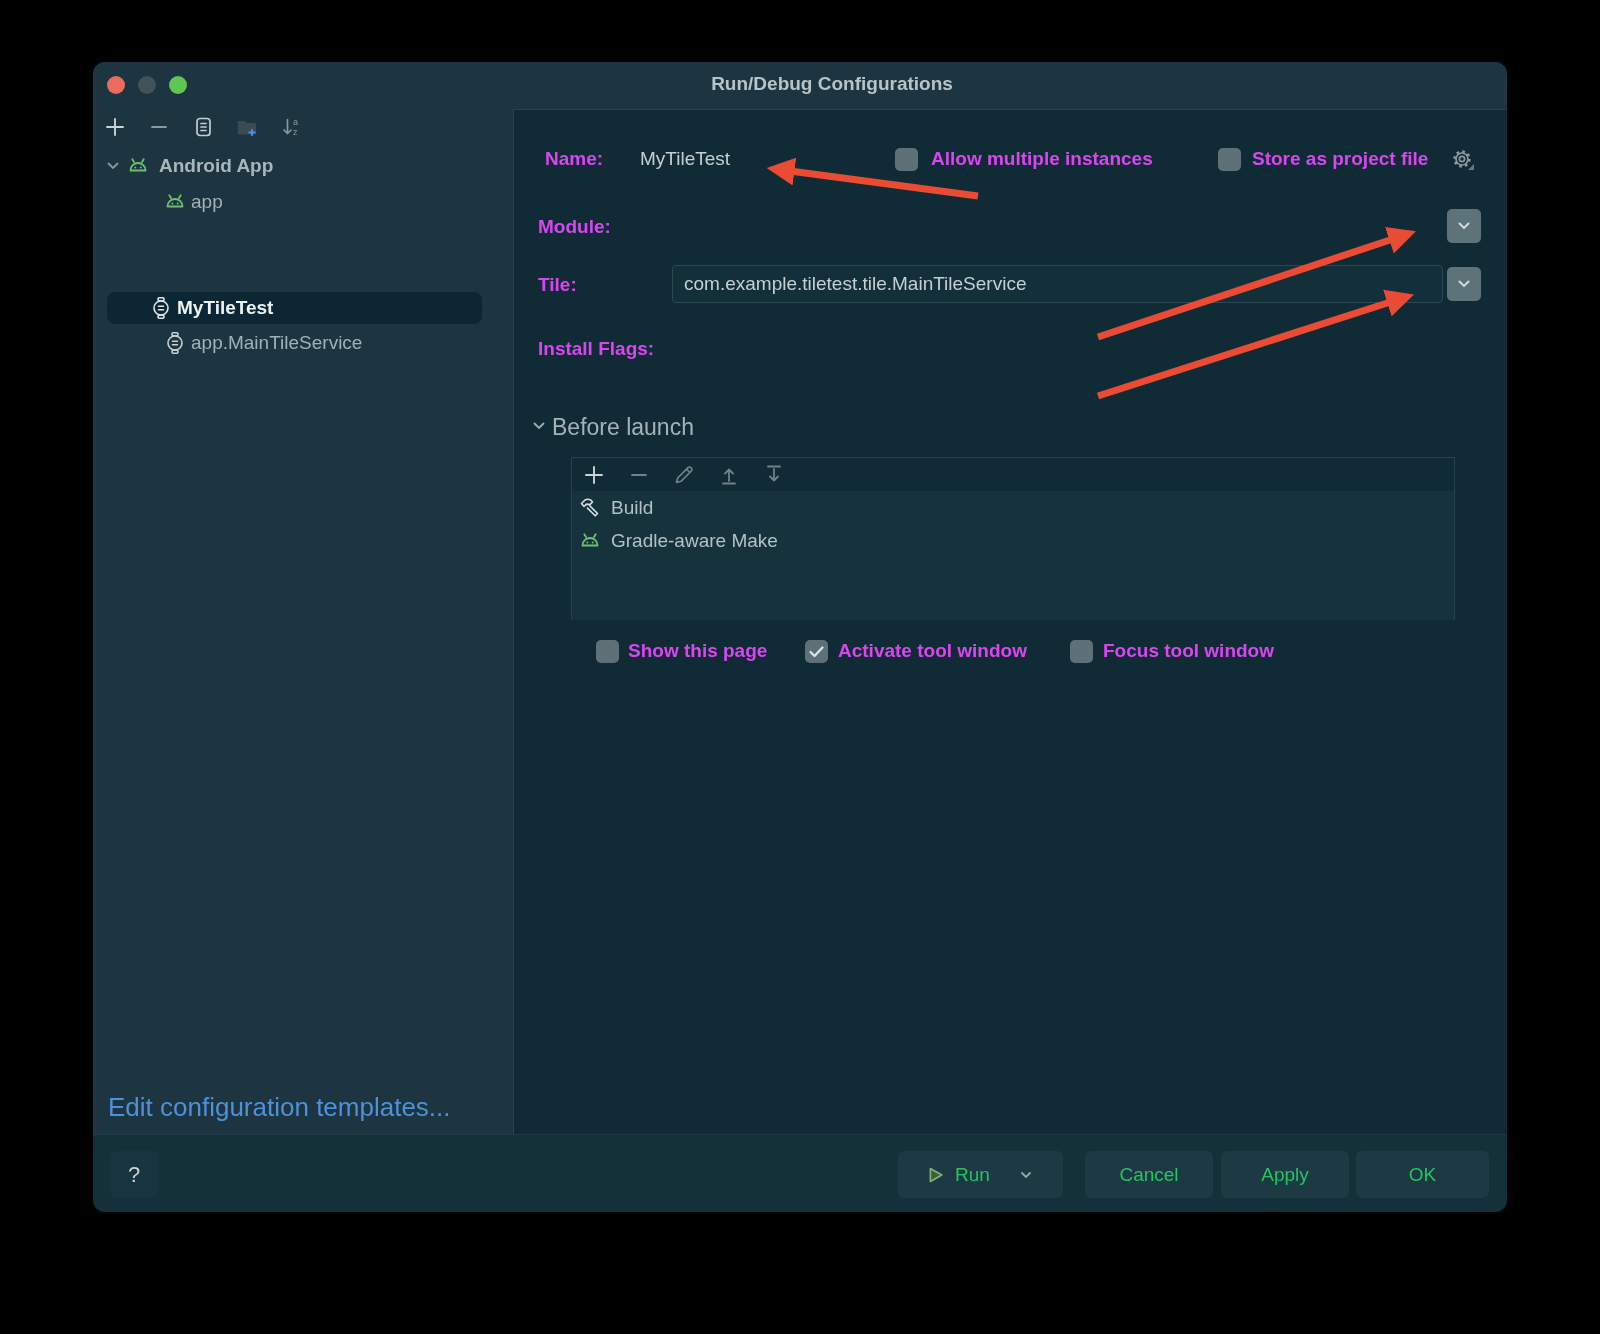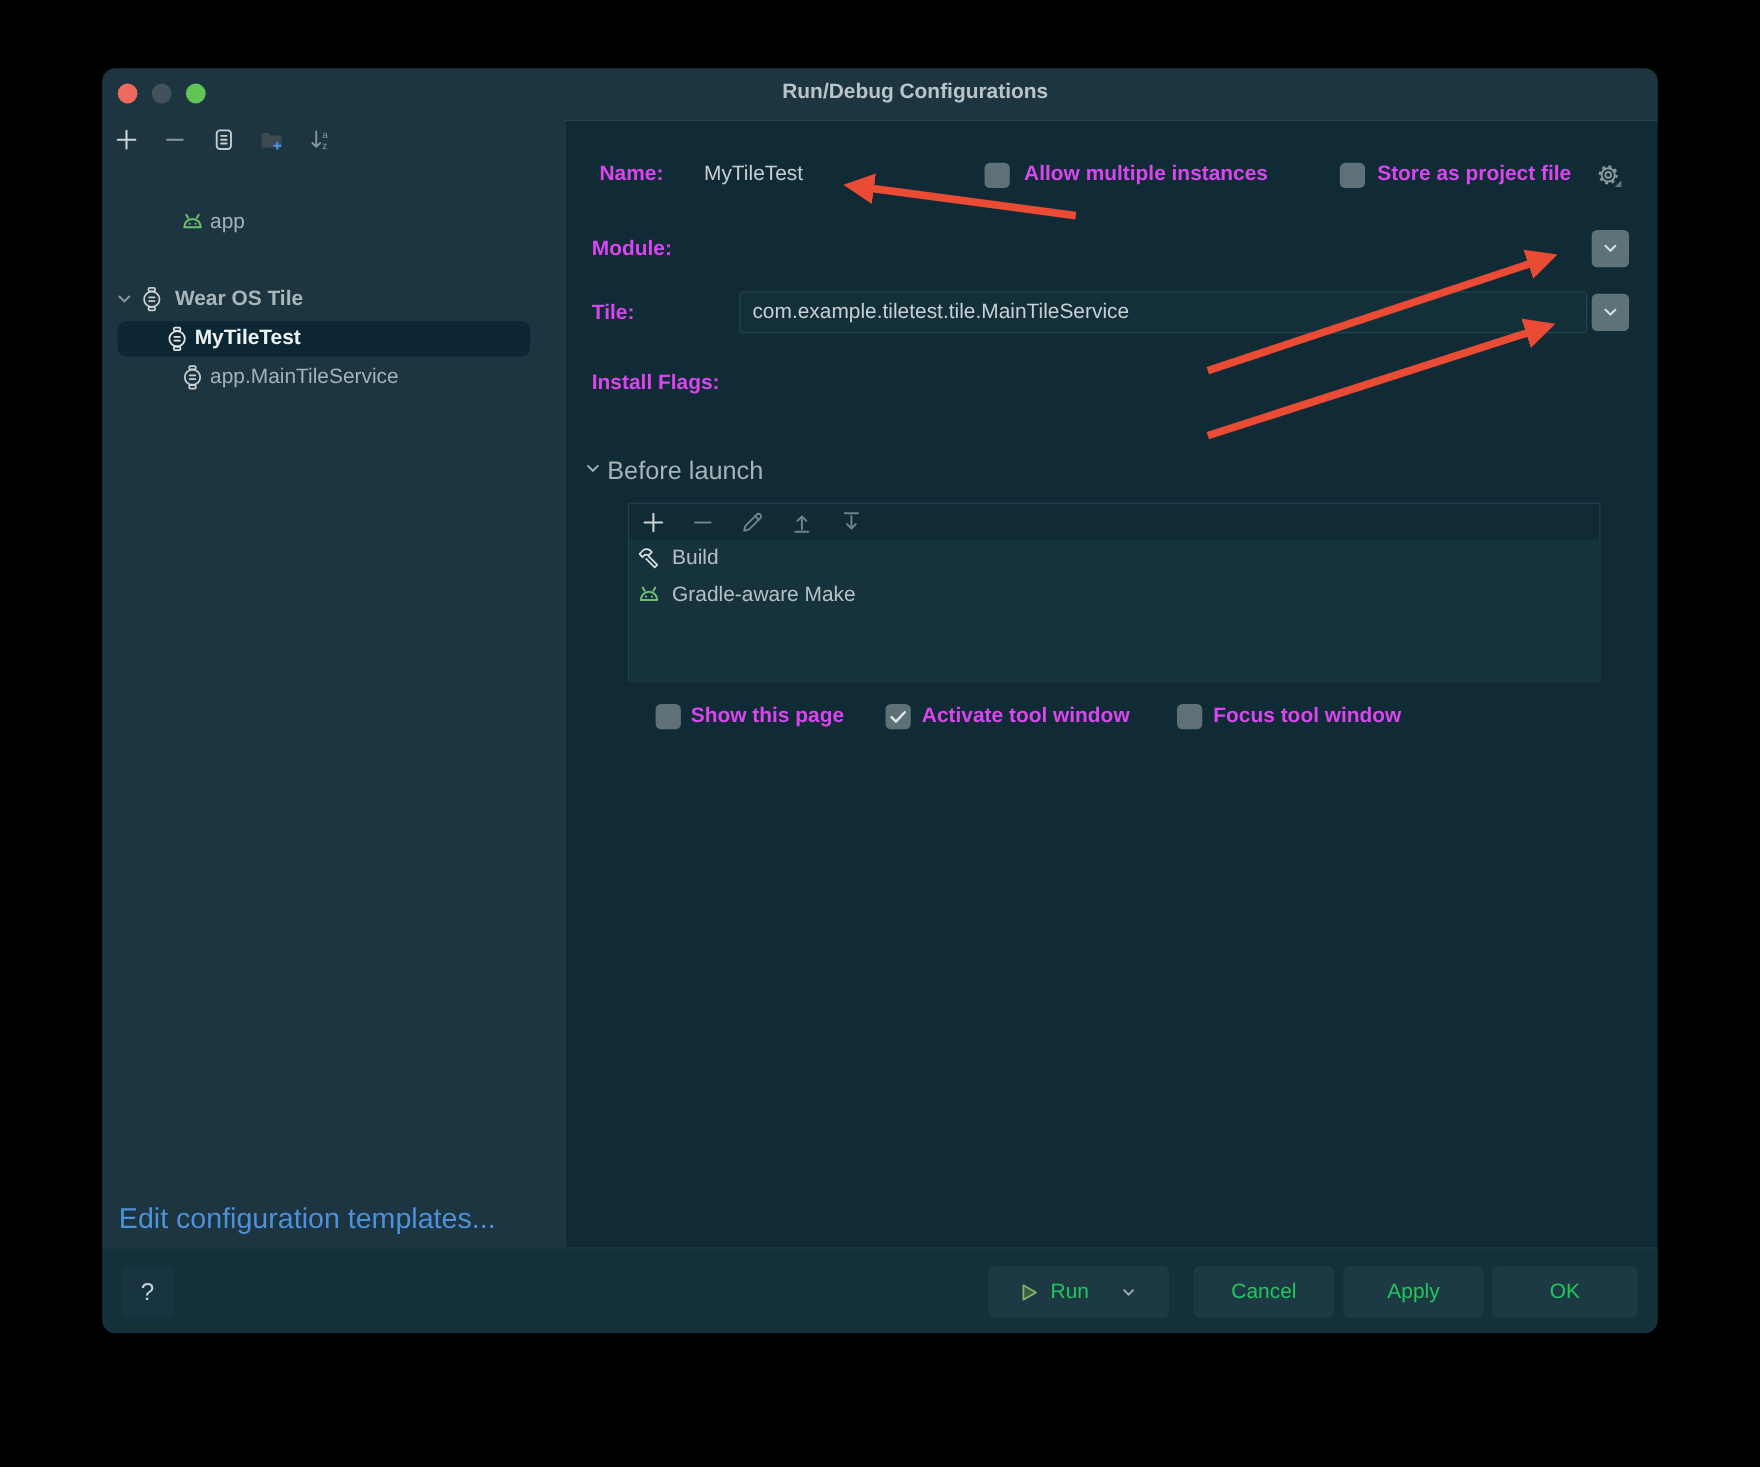--- a/index.html
+++ b/index.html
@@ -118,50 +118,50 @@
         </div>
         <div class="tbtn">
           <svg width="24" height="24" viewBox="0 0 24 24" fill="none" stroke="#8A999E" stroke-width="1.7">
             <path d="M8.5 4.5v14M5 15l3.5 3.5L12 15" stroke-linecap="round" stroke-linejoin="round"></path>
             <text x="14" y="10" font-size="9" fill="#8A999E" stroke="none" font-family="Liberation Sans, sans-serif">a</text>
             <text x="14" y="20" font-size="9" fill="#8A999E" stroke="none" font-family="Liberation Sans, sans-serif">z</text>
           </svg>
         </div>
       </div>
 
+      <div class="trow" style="top:41px">
+        <span class="chev">
+          <svg width="16" height="16" viewBox="0 0 16 16">
+              <path d="M3.5 5.5L8 10l4.5-4.5" stroke="#8A999E" stroke-width="1.8" fill="none" stroke-linecap="round"></path>
+            </svg>
+        </span>
+        <span class="gicon">
+          <svg width="24" height="24" viewBox="0 0 24 24" fill="none" stroke="#6FBF73" stroke-width="1.8">
+            <path d="M4.5 16.5a7.5 7.5 0 0 1 15 0z" stroke-linejoin="round"></path>
+            <path d="M8 8L6.3 5.2M16 8l1.7-2.8" stroke-linecap="round"></path>
+            <circle cx="9.3" cy="13.4" r="1" fill="#6FBF73" stroke="none"></circle>
+            <circle cx="14.7" cy="13.4" r="1" fill="#6FBF73" stroke="none"></circle>
+          </svg>
+        </span>
+        <span class="glabel">Android App</span>
+      </div>
 
       <div class="trow" style="top:77px">
         <span class="cicon">
           <svg width="24" height="24" viewBox="0 0 24 24" fill="none" stroke="#6FBF73" stroke-width="1.8">
             <path d="M4.5 16.5a7.5 7.5 0 0 1 15 0z" stroke-linejoin="round"></path>
             <path d="M8 8L6.3 5.2M16 8l1.7-2.8" stroke-linecap="round"></path>
             <circle cx="9.3" cy="13.4" r="1" fill="#6FBF73" stroke="none"></circle>
             <circle cx="14.7" cy="13.4" r="1" fill="#6FBF73" stroke="none"></circle>
           </svg>
         </span>
         <span class="clabel">app</span>
       </div>
 
 
-      <div class="trow" style="top:147px">
-        <span class="chev">
-          <svg width="16" height="16" viewBox="0 0 16 16">
-              <path d="M3.5 5.5L8 10l4.5-4.5" stroke="#8A999E" stroke-width="1.8" fill="none" stroke-linecap="round"></path>
-            </svg>
-        </span>
-        <span class="gicon">
-          <svg width="24" height="24" viewBox="0 0 24 24" fill="none" stroke="#C7D0D3" stroke-width="1.6">
-            <rect x="9" y="1.8" width="6" height="3" rx="1.2"></rect>
-              <rect x="9" y="19.2" width="6" height="3" rx="1.2"></rect>
-            <circle cx="12" cy="12" r="7"></circle>
-            <path d="M9.5 10.3h5M9.5 13.7h5" stroke-linecap="round"></path>
-          </svg>
-        </span>
-        <span class="glabel">Wear OS Tile</span>
-      </div>
 
       <div class="trow selected" style="top:183px">
         <span class="selbg"></span>
         <span class="cicon">
           <svg width="24" height="24" viewBox="0 0 24 24" fill="none" stroke="#DEE5E7" stroke-width="1.6">
             <rect x="9" y="1.8" width="6" height="3" rx="1.2"></rect>
               <rect x="9" y="19.2" width="6" height="3" rx="1.2"></rect>
             <circle cx="12" cy="12" r="7"></circle>
             <path d="M9.5 10.3h5M9.5 13.7h5" stroke-linecap="round"></path>
           </svg>

